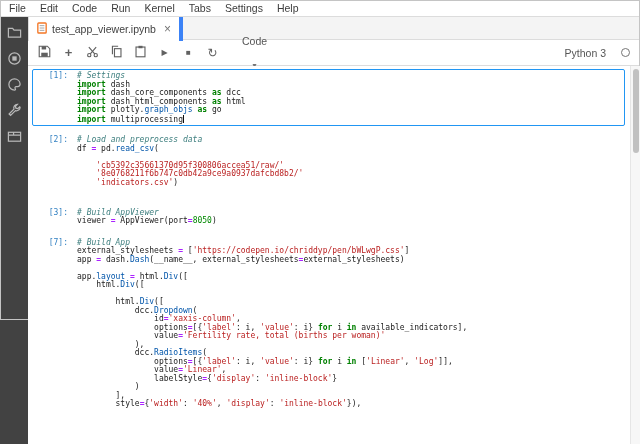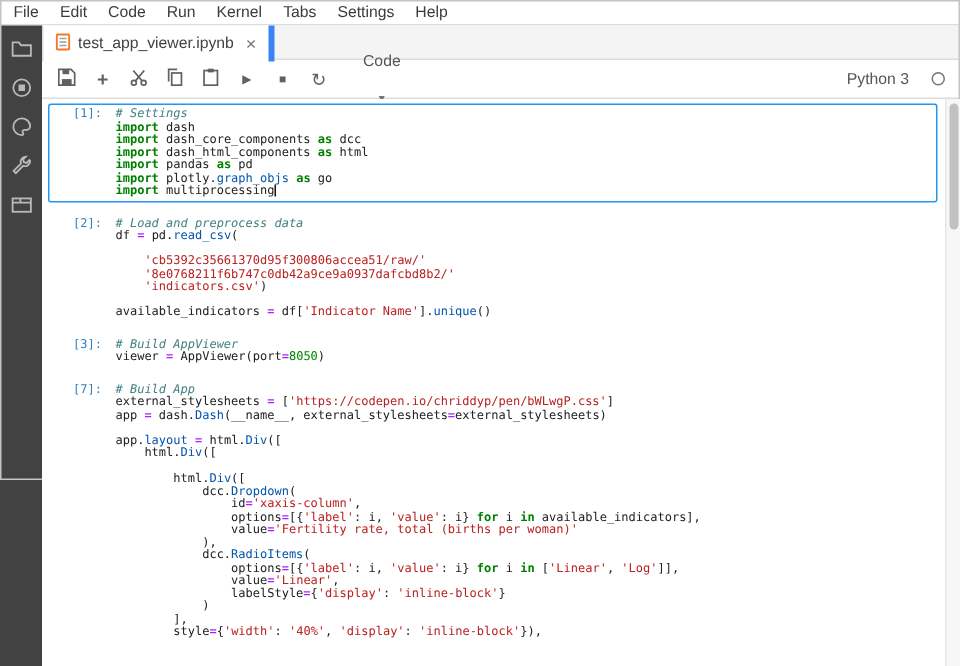--- a/index.html
+++ b/index.html
@@ -184,36 +184,34 @@
 
       <div class="notebook">
         <div class="cells">
             <div class="cell selected">
               <div class="prompt">[1]:</div>
               <div class="editor">
                 <div class="code-line"><span class="tok-c"># Settings</span></div>
                 <div class="code-line"><span class="tok-k">import</span><span class="tok-t"> dash</span></div>
                 <div class="code-line"><span class="tok-k">import</span><span class="tok-t"> dash_core_components </span><span class="tok-k">as</span><span class="tok-t"> dcc</span></div>
                 <div class="code-line"><span class="tok-k">import</span><span class="tok-t"> dash_html_components </span><span class="tok-k">as</span><span class="tok-t"> html</span></div>
-                <div class="code-line"><span class="tok-k">import</span><span class="tok-t"> pandas </span><span class="tok-k">as</span><span class="tok-t"> pd</span></div>
                 <div class="code-line"><span class="tok-k">import</span><span class="tok-t"> plotly.</span><span class="tok-p">graph_objs</span><span class="tok-t"> </span><span class="tok-k">as</span><span class="tok-t"> go</span></div>
                 <div class="code-line"><span class="tok-k">import</span><span class="tok-t"> multiprocessing</span><span class="cursor"></span></div>
               </div>
             </div>
             <div class="cell">
               <div class="prompt">[2]:</div>
               <div class="editor">
                 <div class="code-line"><span class="tok-c"># Load and preprocess data</span></div>
                 <div class="code-line"><span class="tok-t">df </span><span class="tok-o">=</span><span class="tok-t"> pd.</span><span class="tok-p">read_csv</span><span class="tok-t">(</span></div>
                 <div class="code-line"><span class="tok-t">    </span></div>
                 <div class="code-line"><span class="tok-t">    </span><span class="tok-s">'cb5392c35661370d95f300806accea51/raw/'</span></div>
                 <div class="code-line"><span class="tok-t">    </span><span class="tok-s">'8e0768211f6b747c0db42a9ce9a0937dafcbd8b2/'</span></div>
                 <div class="code-line"><span class="tok-t">    </span><span class="tok-s">'indicators.csv'</span><span class="tok-t">)</span></div>
                 <div class="code-line">&nbsp;</div>
-                <div class="code-line"><span class="tok-t">available_indicators </span><span class="tok-o">=</span><span class="tok-t"> df[</span><span class="tok-s">'Indicator Name'</span><span class="tok-t">].</span><span class="tok-p">unique</span><span class="tok-t">()</span></div>
               </div>
             </div>
             <div class="cell">
               <div class="prompt">[3]:</div>
               <div class="editor">
                 <div class="code-line"><span class="tok-c"># Build AppViewer</span></div>
                 <div class="code-line"><span class="tok-t">viewer </span><span class="tok-o">=</span><span class="tok-t"> AppViewer(port</span><span class="tok-o">=</span><span class="tok-n">8050</span><span class="tok-t">)</span></div>
               </div>
             </div>
             <div class="cell">

